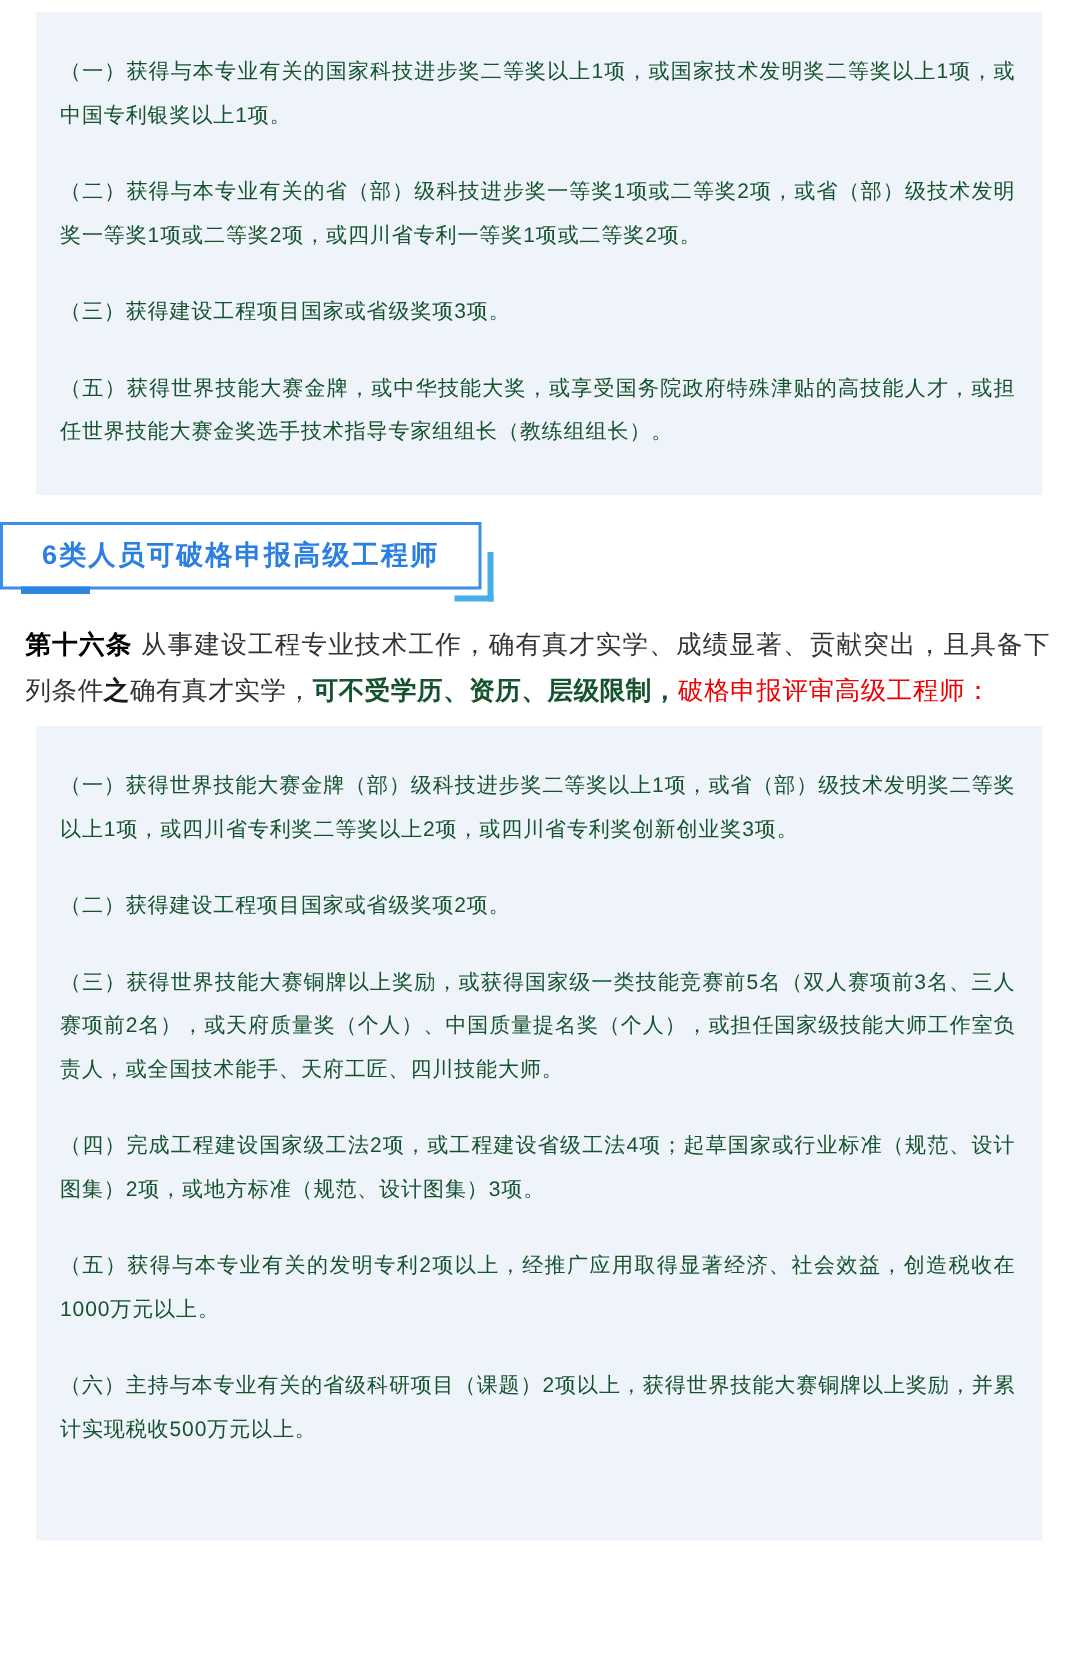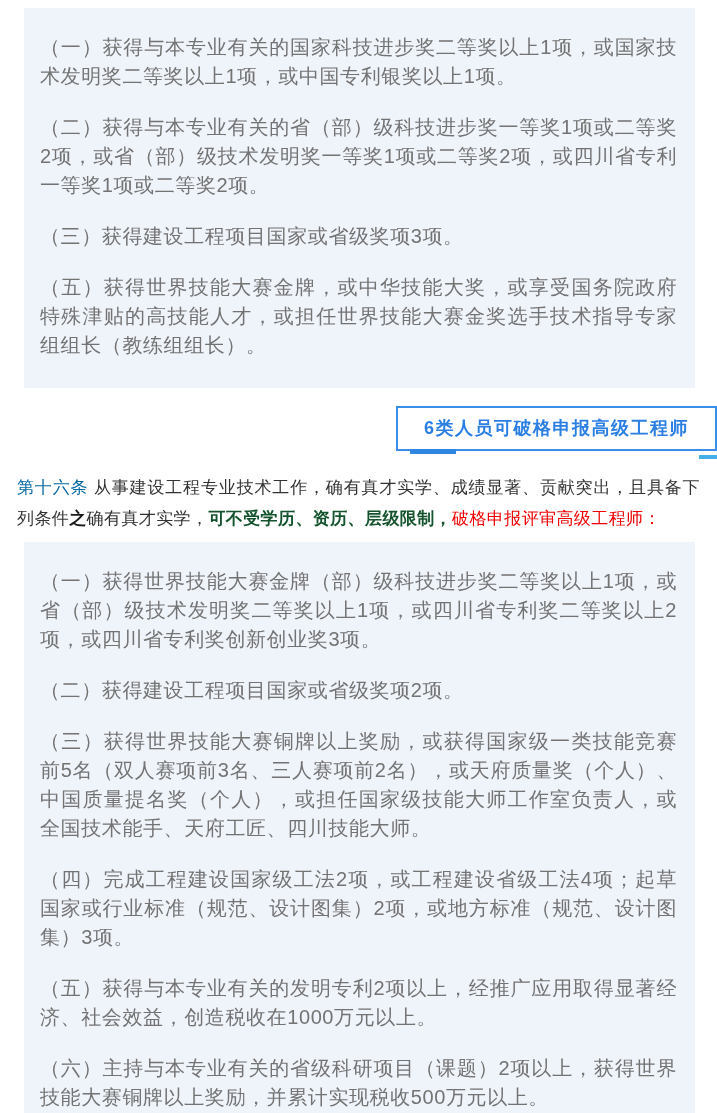--- a/index.html
+++ b/index.html
@@ -12,36 +12,35 @@
   }
   .card{
     background:#EFF3FA;
     margin:0 22px 0 24px;
     padding:25px 18px 28px 16px;
   }
   .card-1{margin-top:8px;}
   .card-2{margin-top:8px;padding-bottom:60px;}
   .card p{
     margin:0 0 22px 0;
-    font-size:20px;
+    font-size:14px;
     line-height:29px;
-    color:#737373;
+    color:#14532d;
     letter-spacing:0.6px;
     text-align:justify;
   }
   .card p:last-child{margin-bottom:0;}
 
   .banner-row{
     position:relative;
     height:64px;
     margin-top:9px;
     display:flex;
-    justify-content:flex-end;
+    justify-content:flex-start;
     align-items:flex-start;
-    padding-left:29px;
   }
   .banner{
     position:relative;
     margin-top:9px;
     background:#ffffff;
     border:2px solid #3A8EE8;
     padding:8px 26px 9px 26px;
   }
   .banner-label{
     color:#2B7FE3;
@@ -65,21 +64,21 @@
   }
 
   .article{
     margin:11px 17px 0 17px;
     font-size:17px;
     line-height:31px;
     color:#333333;
     letter-spacing:0.4px;
     text-align:justify;
   }
-  .article .term{font-weight:normal;color:#0369a1;}
+  .article .term{font-weight:bold;color:#000000;}
   .article .bold-dark{font-weight:bold;color:#1a1a1a;}
   .article .bold-navy{font-weight:bold;color:#14532d;}
   .article .bold-red{font-weight:normal;color:#EE0000;}
 </style>
 </head>
 <body>
 
 <div class="page">
 
   <div class="card card-1">

